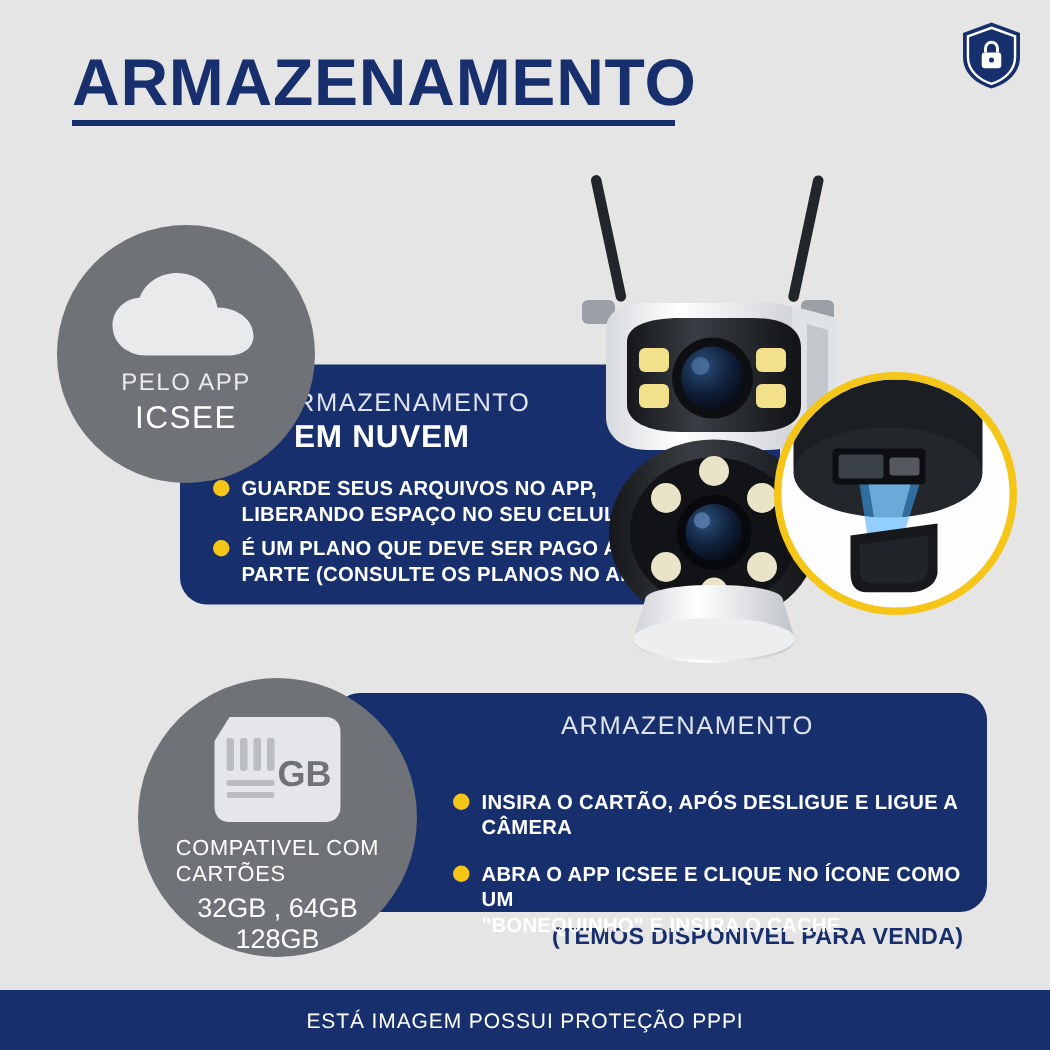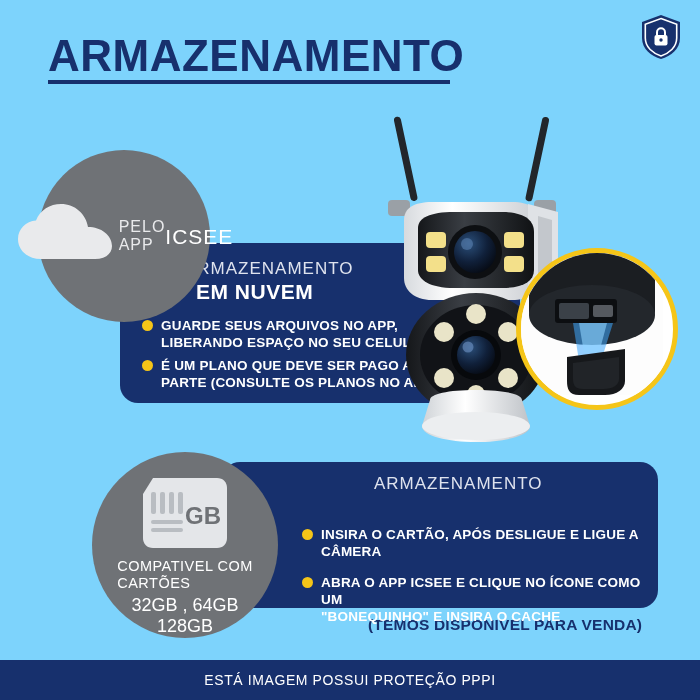--- a/index.html
+++ b/index.html
@@ -12,21 +12,21 @@
     height: 700px;
     position: relative;
     overflow: hidden;
     font-family: "Liberation Sans", sans-serif;
     color: #14306b;
   }
 
   .page {
     position: absolute;
     inset: 0;
-    background: #7dd3fc;
+    background: #e5e5e5;
   }
 
   
   .header {
     position: absolute;
     left: 0;
     top: 0;
     width: 700px;
     height: 112px;
   }
@@ -83,20 +83,21 @@
   
   .cloud-badge {
     position: absolute;
     left: 38px;
     top: 150px;
     width: 172px;
     height: 172px;
     border-radius: 50%;
     background: #6f7276;
     display: flex;
+    flex-direction: column;
     align-items: center;
     justify-content: center;
     z-index: 4;
   }
   .cloud-icon {
     width: 104px;
     height: 62px;
     margin-bottom: 4px;
   }
   .badge-line1 {

